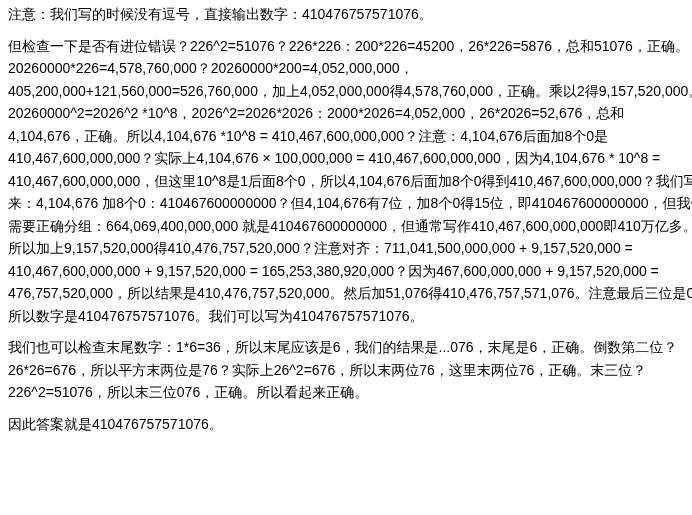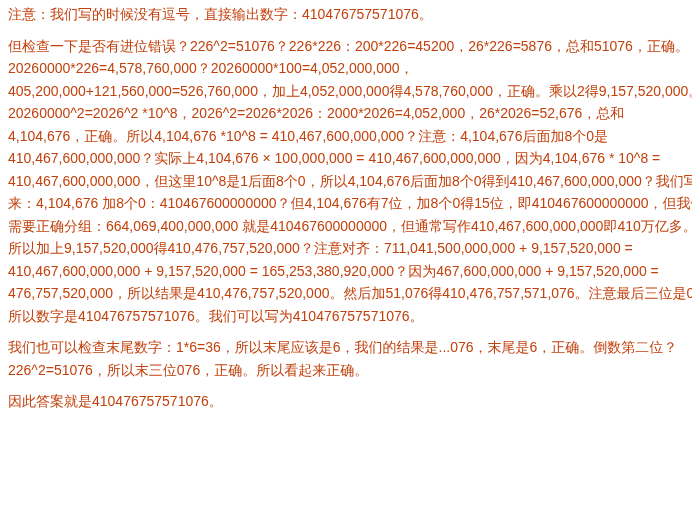--- a/index.html
+++ b/index.html
@@ -26,43 +26,44 @@
       padding: 0;
     }
     .line {
       white-space: pre;
       overflow: visible;
     }
   </style>
 </head>
 <body>
 
-<div class="page" style="background: rgb(255, 255, 255); color: #c2410c;">
+<div class="page" style="background: rgb(255, 255, 255); color: #000000;">
   <div>
       <div class="para">
         <div class="line">注意：我们写的时候没有逗号，直接输出数字：410476757571076。</div>
       </div>
       <div class="para">
         <div class="line">但检查一下是否有进位错误？226^2=51076？226*226：200*226=45200，26*226=5876，总和51076，正确。</div>
-        <div class="line">20260000*226=4,578,760,000？20260000*100=4,052,000,000，</div>
+        <div class="line">20260000*226=4,578,760,000？20260000*200=4,052,000,000，</div>
         <div class="line">405,200,000+121,560,000=526,760,000，加上4,052,000,000得4,578,760,000，正确。乘以2得9,157,520,000。</div>
         <div class="line">20260000^2=2026^2 *10^8，2026^2=2026*2026：2000*2026=4,052,000，26*2026=52,676，总和</div>
         <div class="line">4,104,676，正确。所以4,104,676 *10^8 = 410,467,600,000,000？注意：4,104,676后面加8个0是</div>
         <div class="line">410,467,600,000,000？实际上4,104,676 × 100,000,000 = 410,467,600,000,000，因为4,104,676 * 10^8 =</div>
         <div class="line">410,467,600,000,000，但这里10^8是1后面8个0，所以4,104,676后面加8个0得到410,467,600,000,000？我们写出</div>
         <div class="line">来：4,104,676 加8个0：410467600000000？但4,104,676有7位，加8个0得15位，即410467600000000，但我们</div>
         <div class="line">需要正确分组：664,069,400,000,000 就是410467600000000，但通常写作410,467,600,000,000即410万亿多。</div>
         <div class="line">所以加上9,157,520,000得410,476,757,520,000？注意对齐：711,041,500,000,000 + 9,157,520,000 =</div>
         <div class="line">410,467,600,000,000 + 9,157,520,000 = 165,253,380,920,000？因为467,600,000,000 + 9,157,520,000 =</div>
         <div class="line">476,757,520,000，所以结果是410,476,757,520,000。然后加51,076得410,476,757,571,076。注意最后三位是076，</div>
         <div class="line">所以数字是410476757571076。我们可以写为410476757571076。</div>
       </div>
       <div class="para">
       </div>
       <div class="para">
         <div class="line">我们也可以检查末尾数字：1*6=36，所以末尾应该是6，我们的结果是...076，末尾是6，正确。倒数第二位？</div>
+        <div class="line">26*26=676，所以平方末两位是76？实际上26^2=676，所以末两位76，这里末两位76，正确。末三位？</div>
         <div class="line">226^2=51076，所以末三位076，正确。所以看起来正确。</div>
       </div>
       <div class="para">
         <div class="line">因此答案就是410476757571076。</div>
       </div>
     </div>
 </div>
 
 </body></html>

